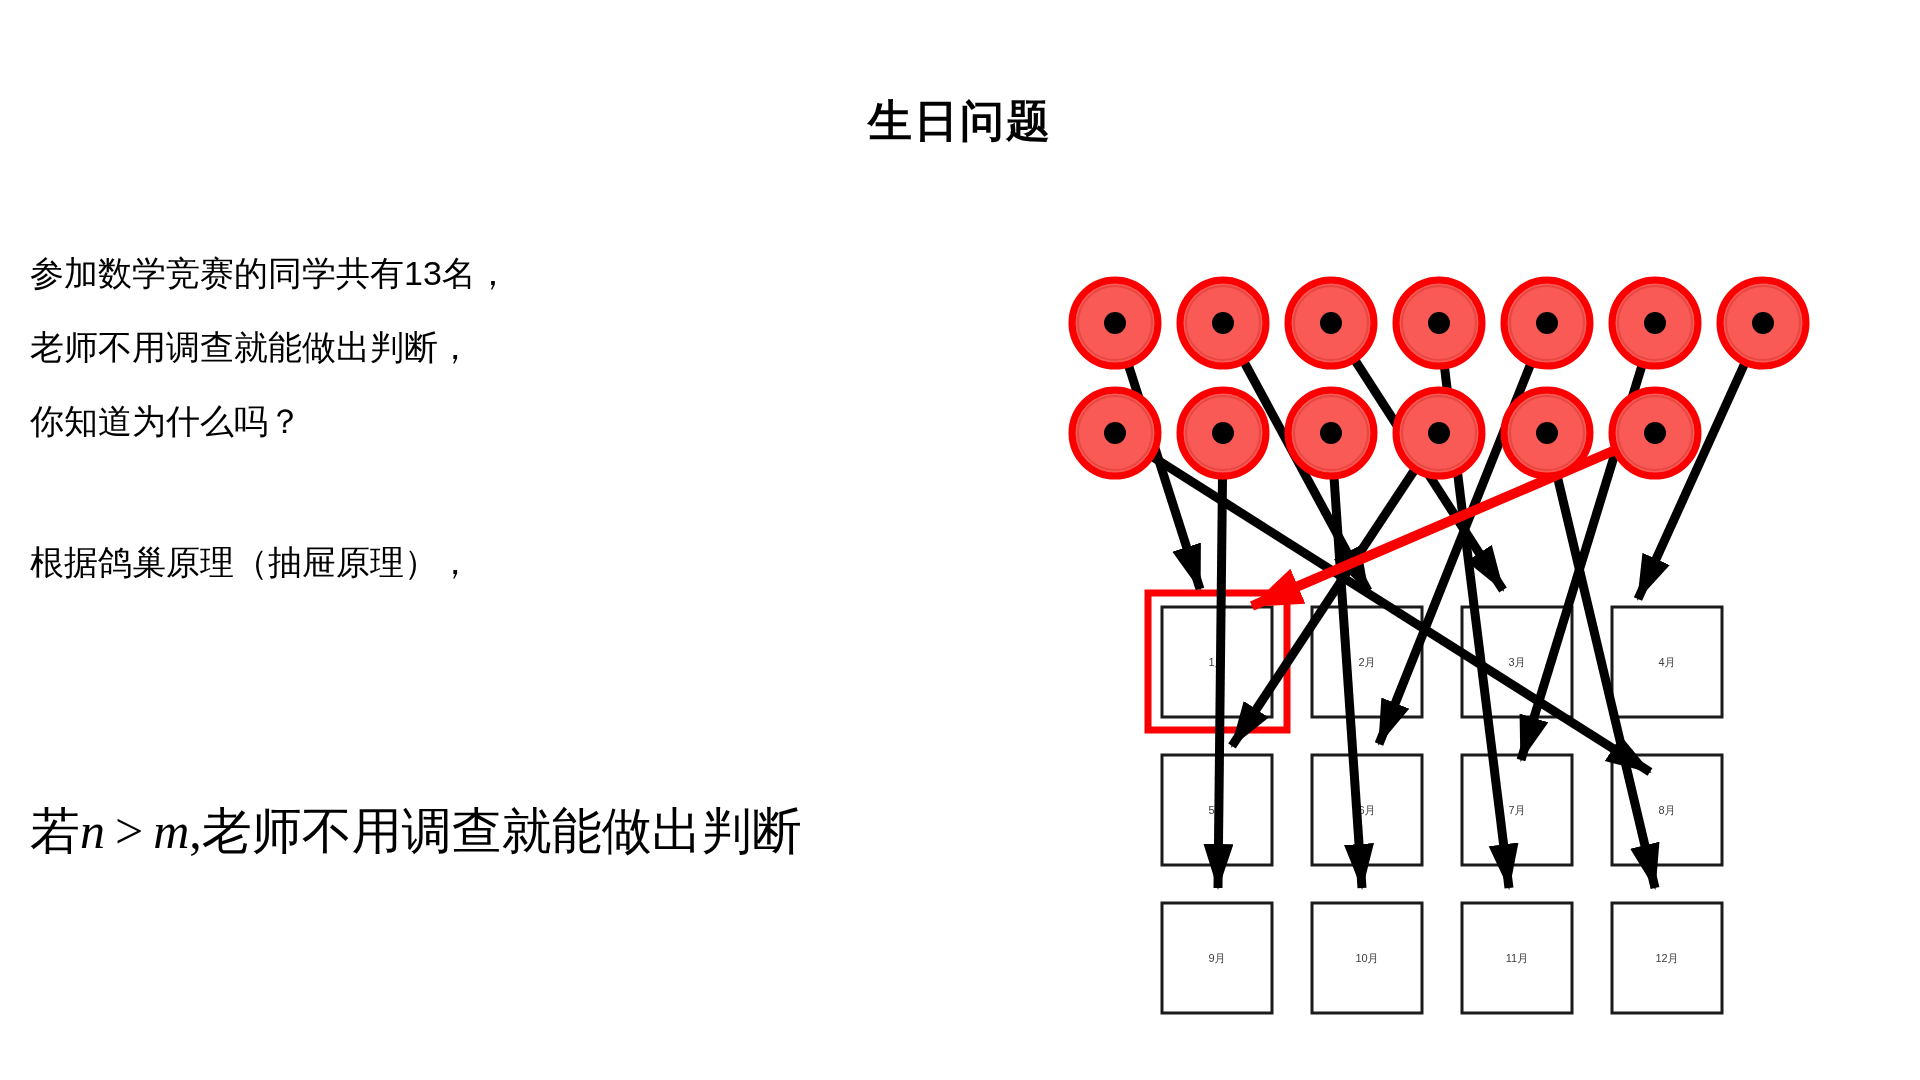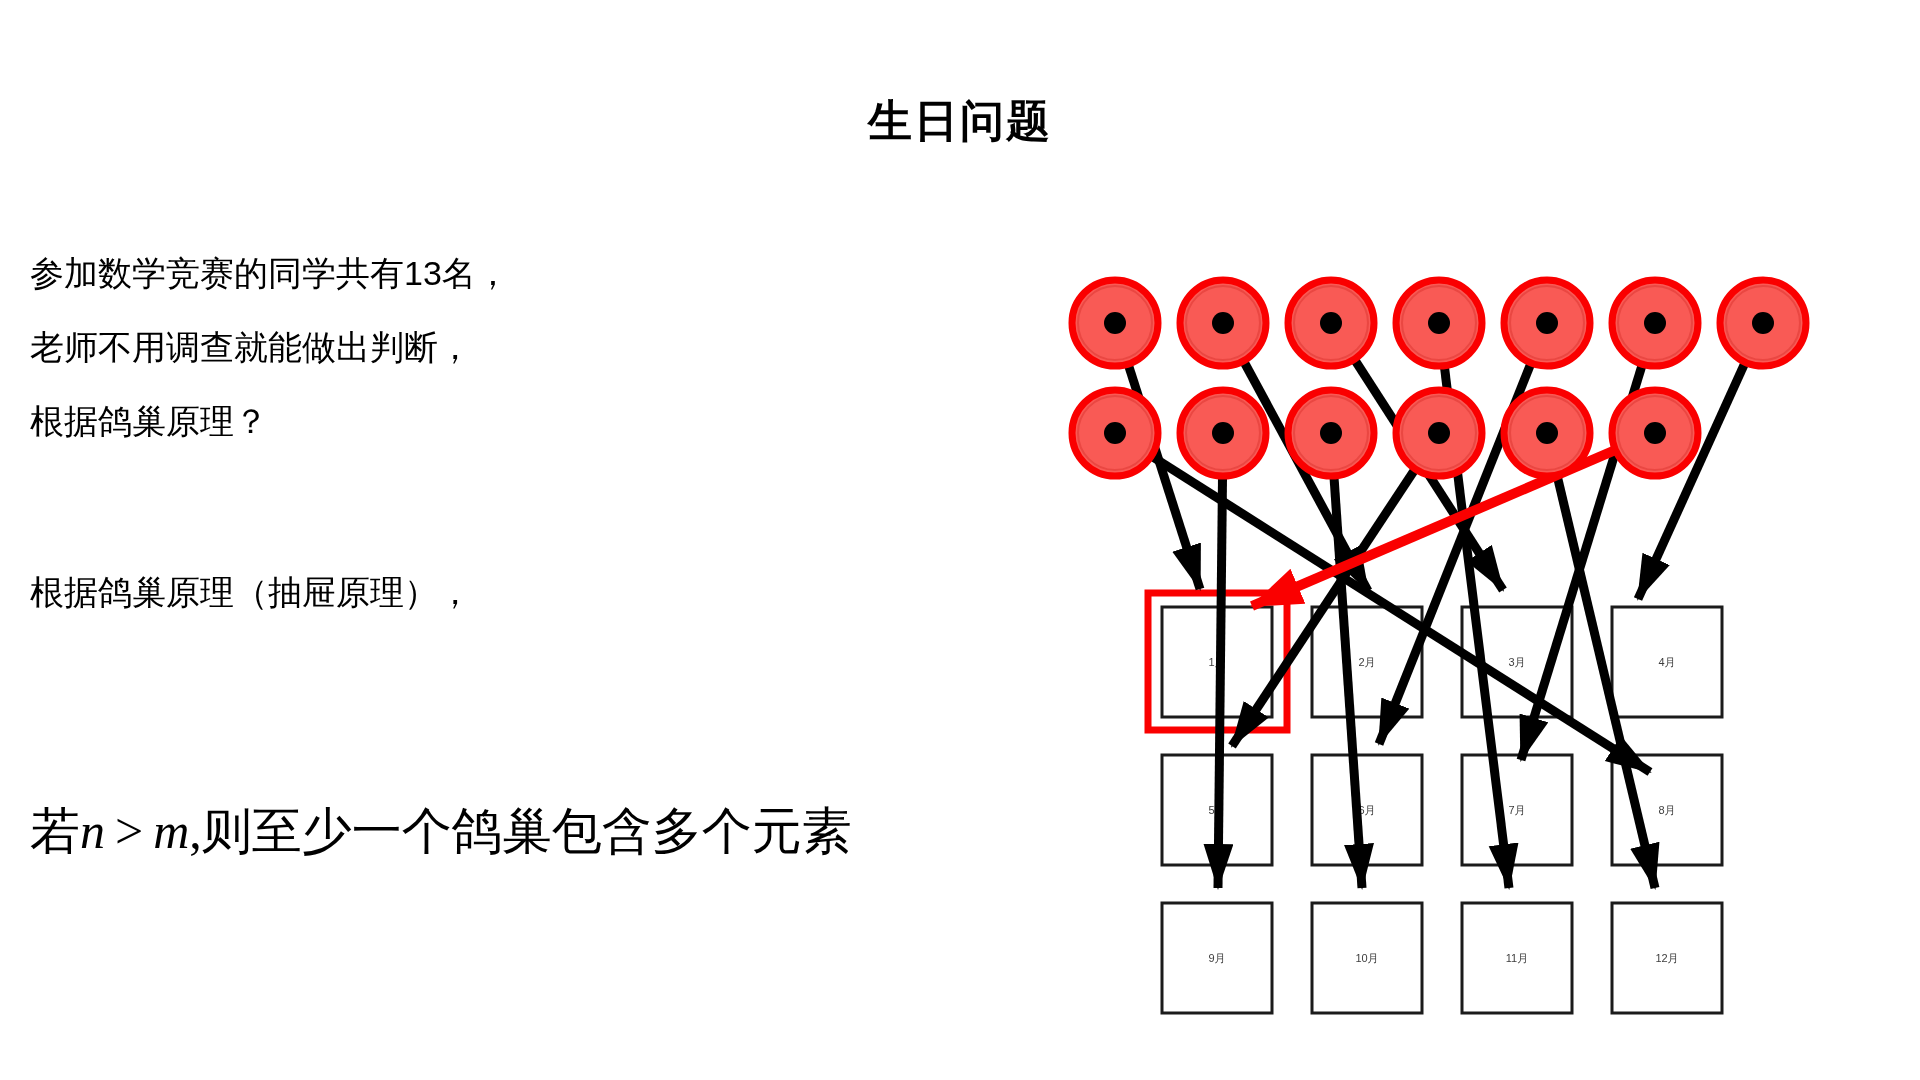--- a/index.html
+++ b/index.html
@@ -21,21 +21,21 @@
     margin-top:16px;
   }
   .text-block{
     position:absolute;
     left:30px;
     font-size:34px;
     line-height:74px;
     white-space:nowrap;
   }
   .para1{top:236px;}
-  .para2{top:555px;text-align:center;}
+  .para2{top:525px;text-align:center;}
   .theorem{
     position:absolute;
     left:30px;top:800px;
     font-family:"Liberation Serif","DejaVu Serif",serif;
     font-size:50px;
     line-height:62px;
     white-space:nowrap;
   }
   .theorem .math-var{font-style:italic;}
   .theorem .math-op{padding:0 10px;}
@@ -47,29 +47,29 @@
   }
 </style>
 </head>
 <body>
 
 <div class="page-title">生日问题</div>
 
 <div class="text-block para1">
   <div>参加数学竞赛的同学共有13名，</div>
   <div>老师不用调查就能做出判断，</div>
-  <div>根据鸽巢原理？</div>
+  <div>你知道为什么吗？</div>
 </div>
 
 <div class="text-block para2">
   <div>根据鸽巢原理（抽屉原理），</div>
 </div>
 
 <div class="theorem">
-  <span>若</span><span class="math-var">n</span><span class="math-op">&gt;</span><span class="math-var">m</span><span>,</span><span>则至少一个鸽巢包含多个元素</span>
+  <span>若</span><span class="math-var">n</span><span class="math-op">&gt;</span><span class="math-var">m</span><span>,</span><span>老师不用调查就能做出判断</span>
 </div>
 
 <svg class="diagram-svg" width="1920" height="1080" viewBox="0 0 1920 1080" xmlns="http://www.w3.org/2000/svg">
 
   <defs>
     <marker id="headBlack" markerUnits="userSpaceOnUse" markerWidth="50" markerHeight="34" refX="44" refY="15" orient="auto">
       <path d="M0,0 L46,15 L0,30 Z" fill="#000000"></path>
     </marker>
     <marker id="headRed" markerUnits="userSpaceOnUse" markerWidth="56" markerHeight="42" refX="50" refY="19" orient="auto">
       <path d="M0,0 L52,19 L0,38 Z" fill="#FA0000"></path>

